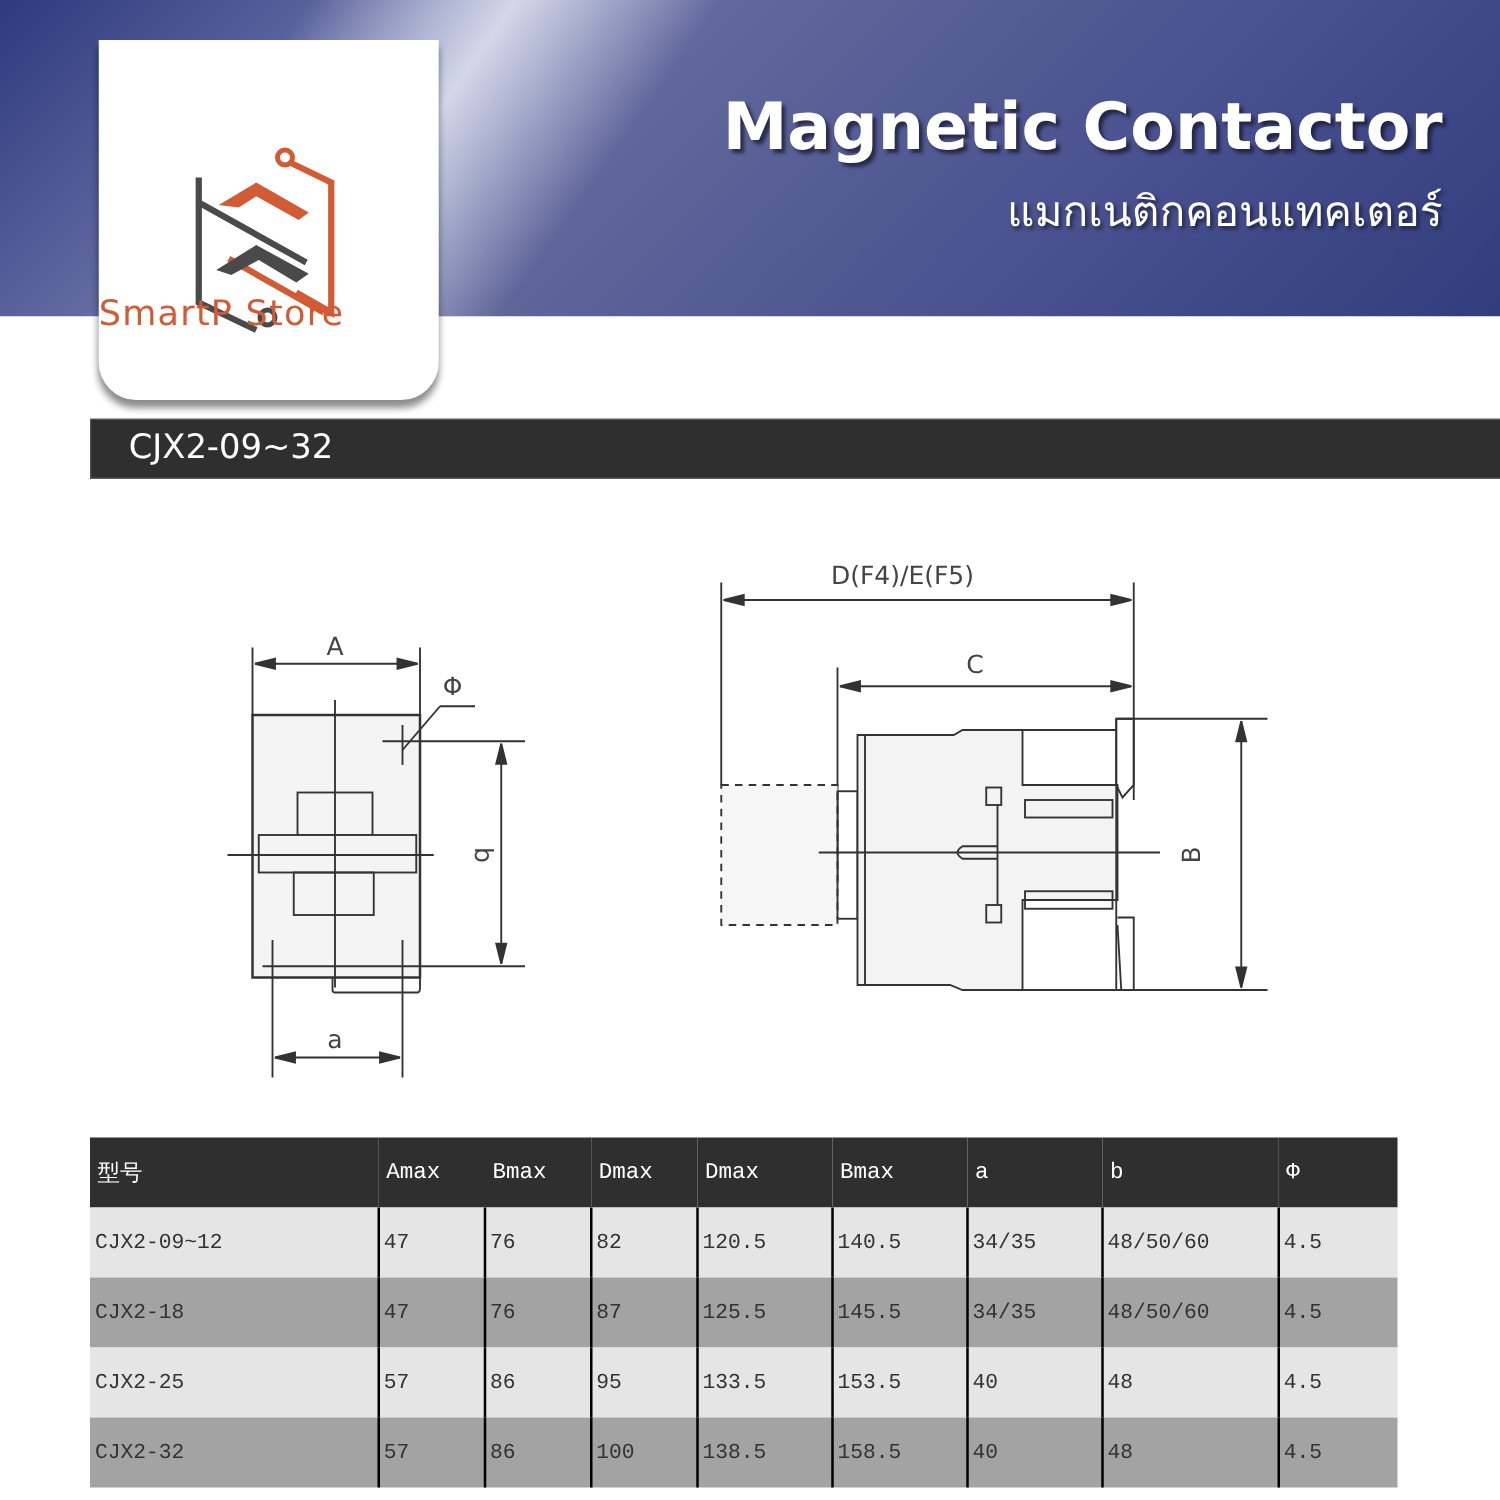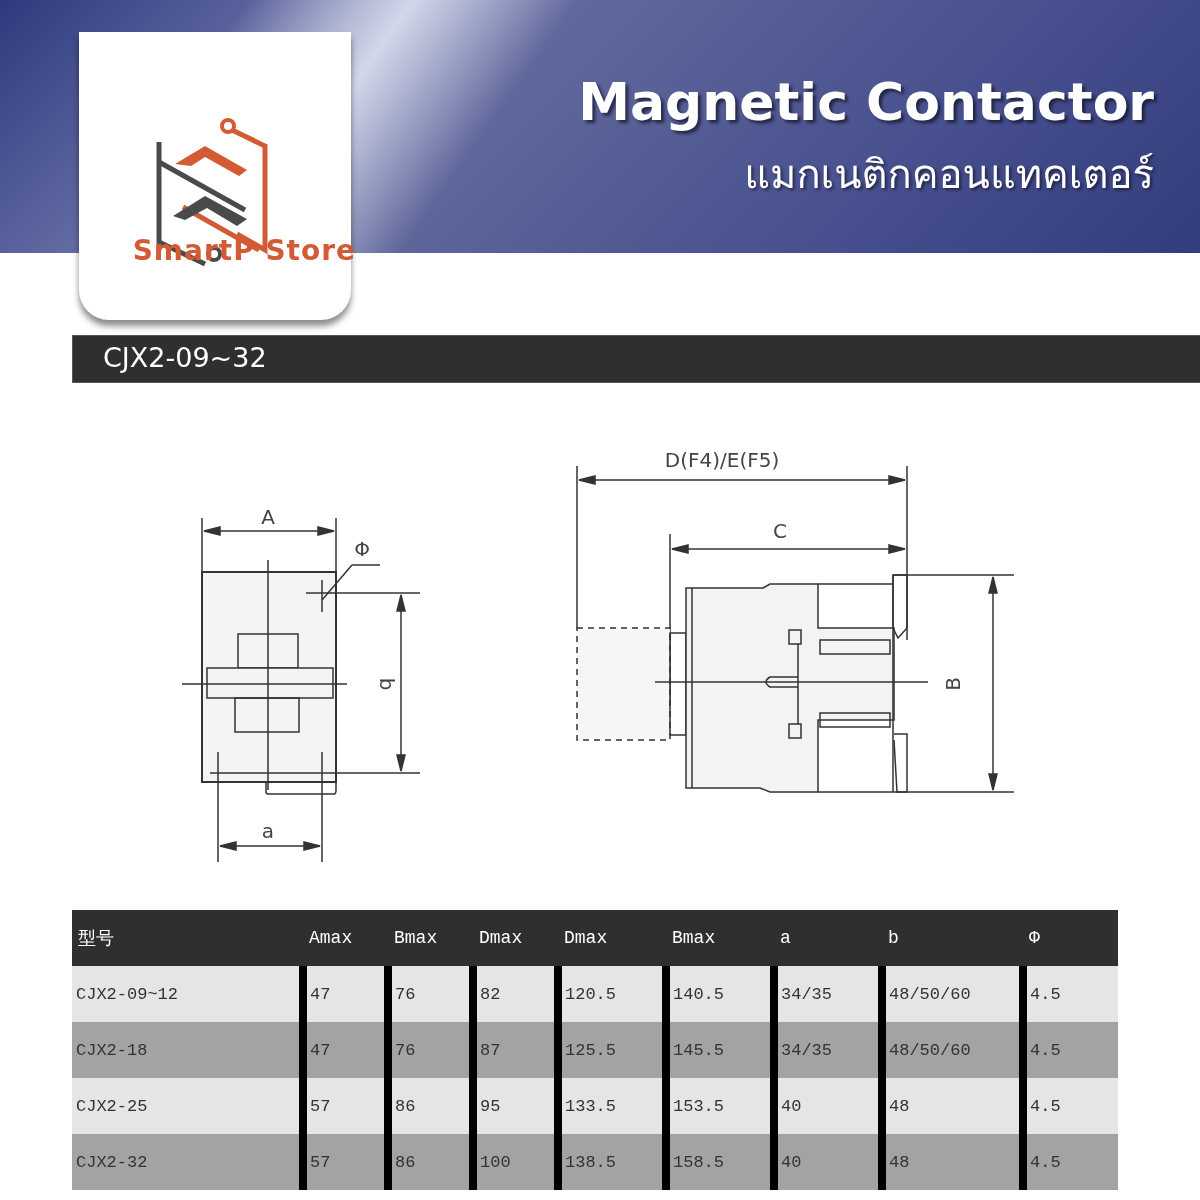--- a/index.html
+++ b/index.html
@@ -13,37 +13,37 @@
         linear-gradient(135deg, #2e3a7e 0%, #6a72a8 25%, #5d6599 45%, #4a5290 70%, #333d7d 100%);
     }
     .title-en {
       position: absolute; right: 46px; top: 72px;
       font-family: "DejaVu Sans", sans-serif; font-weight: bold; font-size: 52px;
       color: #ffffff; letter-spacing: 0px;
       text-shadow: 3px 3px 3px rgba(20,20,40,0.7);
     }
     .title-th {
       position: absolute; right: 46px; top: 142px;
-      font-family: "DejaVu Sans", sans-serif; font-size: 40px;
+      font-family: "DejaVu Sans", sans-serif; font-size: 34px;
       color: #ffffff;
       text-shadow: 2px 2px 3px rgba(20,20,40,0.7);
       text-align: center;
     }
 
     .logo-card {
       position: absolute; left: 79px; top: 32px; width: 272px; height: 288px;
       background: #ffffff;
       border-radius: 0 0 30px 30px;
       box-shadow: 0 6px 6px rgba(0,0,0,0.45);
     }
     .logo-mark { position: absolute; left: 76px; top: 80px; width: 130px; height: 160px; }
     .logo-text {
-      position: absolute; left: 0; width: 277px; top: 202px; text-align: right;
+      position: absolute; left: 0; width: 277px; top: 202px; text-align: left;
       font-family: "DejaVu Sans", sans-serif; font-size: 28px; color: #d25a35;
-      letter-spacing: 1px; font-weight: bold;
+      letter-spacing: 1px; font-weight: normal;
     }
 
     .model-bar {
       position: absolute; left: 72px; top: 335px; width: 1174px; height: 48px;
       background: #2f2f2f; border: 1px solid #555;
     }
     .model-bar span {
       position: absolute; left: 30px; top: 6px;
       font-family: "DejaVu Sans", sans-serif; font-size: 27px; color: #ffffff;
     }
@@ -54,21 +54,21 @@
     .spec-table {
       position: absolute; left: 72px; top: 910px; width: 1046px;
       border-collapse: collapse;
       font-family: "Liberation Mono", monospace; font-size: 17px; color: #333;
     }
     .spec-table th {
       background: #2f2f2f; color: #ffffff; font-weight: normal; text-align: left;
       height: 56px; padding-left: 6px; font-size: 18px; margin-top: 43px;
     }
     .spec-table td {
-      height: 56px; padding-left: 3px; border-left: 8px solid #000000;
+      height: 56px; padding-left: 3px; border-left: 2px solid #000000;
     }
     .spec-table td:first-child { border-left: none; padding-left: 4px; }
     .spec-table tr.odd td { background: #e5e5e5; }
     .spec-table tr.even td { background: #a3a3a3; }
   </style>
 </head>
 <body>
 
 <div class="header-banner">
   <div class="title-en">Magnetic Contactor</div>

